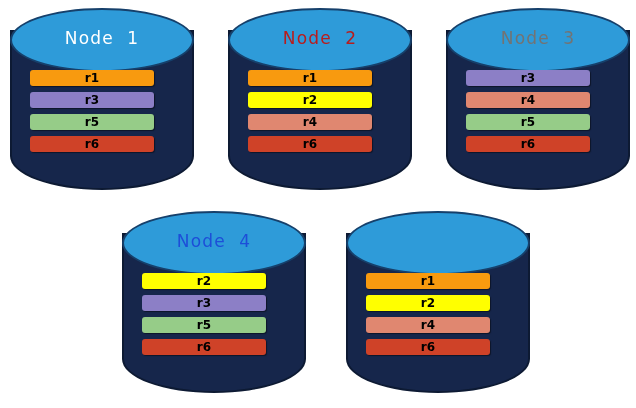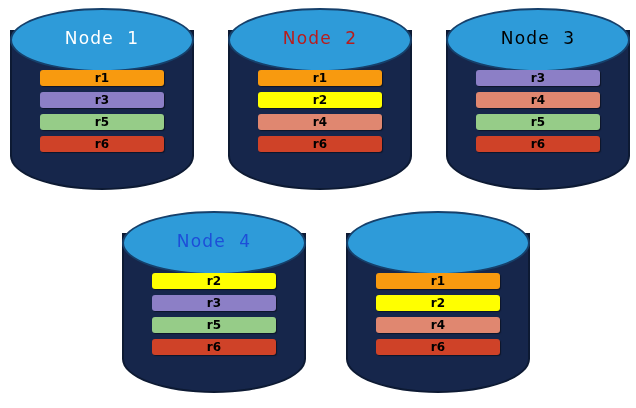--- a/index.html
+++ b/index.html
@@ -64,21 +64,21 @@
     color: #ffffff;
     font-size: 17px;
     letter-spacing: 1.2px;
     font-weight: 400;
     white-space: pre;
     pointer-events: none;
   }
 
   .replicas {
     position: absolute;
-    left: 30px;
+    left: 20px;
     top: 62px;
     width: 124px;
   }
 
   .replica {
     height: 16px;
     margin-bottom: 6px;
     border-radius: 3px;
     color: #000000;
     font-size: 12px;
@@ -111,21 +111,21 @@
       <div class="replicas">
         <div class="replica" style="background: rgb(248, 154, 15);">r1</div>
         <div class="replica" style="background: rgb(255, 255, 0);">r2</div>
         <div class="replica" style="background: rgb(224, 135, 112);">r4</div>
         <div class="replica" style="background: rgb(207, 66, 40);">r6</div>
       </div>
     </div>
     <div class="node" style="left: 446px; top: 8px;">
       <div class="cyl-body" style="background: rgb(22, 38, 75); border-color: rgb(13, 26, 51);"></div>
       <div class="cyl-top" style="background: rgb(46, 155, 217);"></div>
-      <div class="node-label" style="color: #000000;">Node  3</div>
+      <div class="node-label" style="color: #737373;">Node  3</div>
       <div class="replicas">
         <div class="replica" style="background: rgb(140, 127, 198);">r3</div>
         <div class="replica" style="background: rgb(224, 135, 112);">r4</div>
         <div class="replica" style="background: rgb(150, 204, 136);">r5</div>
         <div class="replica" style="background: rgb(207, 66, 40);">r6</div>
       </div>
     </div>
     <div class="node" style="left: 122px; top: 211px;">
       <div class="cyl-body" style="background: rgb(22, 38, 75); border-color: rgb(13, 26, 51);"></div>
       <div class="cyl-top" style="background: rgb(46, 155, 217);"></div>

